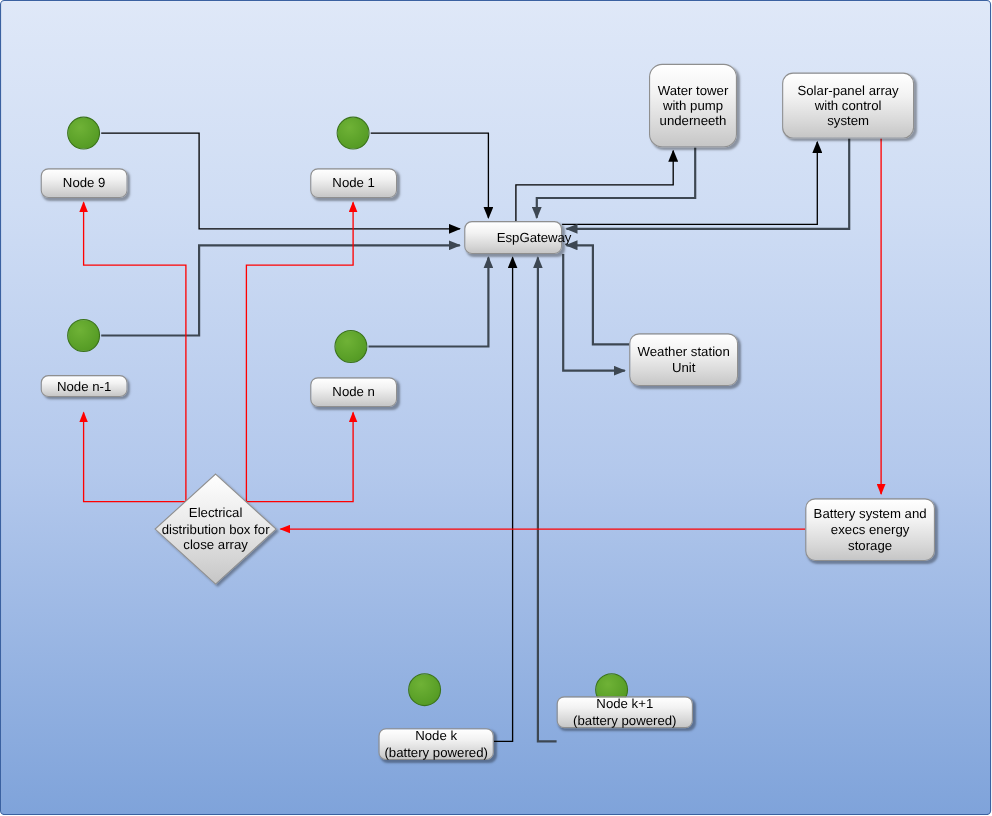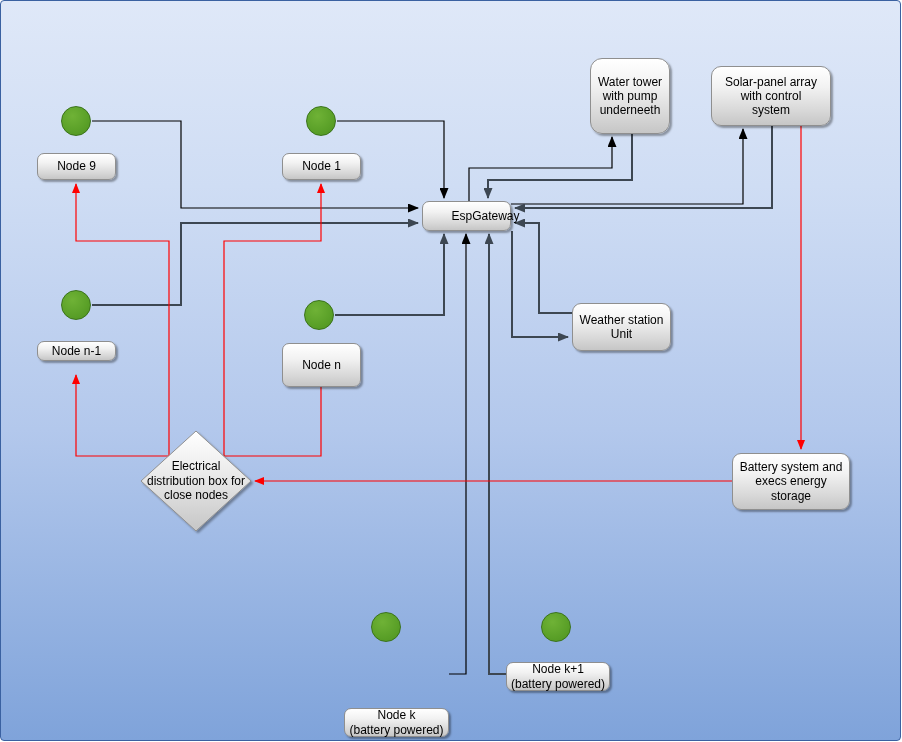--- a/index.html
+++ b/index.html
@@ -101,28 +101,28 @@
 
   <div class="box" style="left:36px;top:152px;width:79px;height:27px;">
     <span>Node 9</span>
   </div>
   <div class="box" style="left:281px;top:152px;width:79px;height:27px;">
     <span>Node 1</span>
   </div>
   <div class="box" style="left:36px;top:340px;width:79px;height:20px;">
     <span>Node n-1</span>
   </div>
-  <div class="box" style="left:281px;top:342px;width:79px;height:44px;">
+  <div class="box" style="left:281px;top:342px;width:79px;height:27px;">
     <span>Node n</span>
   </div>
-  <div class="box" style="left:343px;top:661px;width:105px;height:29px;margin-top:46px;">
+  <div class="box" style="left:343px;top:661px;width:105px;height:29px;">
     <span>Node k
 (battery powered)</span>
   </div>
-  <div class="box" style="left:505px;top:661px;width:104px;height:29px;">
+  <div class="box" style="left:505px;top:632px;width:124px;height:29px;">
     <span>Node k+1
 (battery powered)</span>
   </div>
 
   <div class="box" style="left:421px;top:200px;width:89px;height:30px;padding-left:40px;">
     <span>EspGateway</span>
   </div>
 
   <div class="box" style="left:589px;top:57px;width:80px;height:76px;border-radius:12px;">
     <span>Water tower
@@ -139,16 +139,16 @@
 execs energy storage</span>
   </div>
   <div class="box" style="left:571px;top:302px;width:99px;height:48px;border-radius:9px;">
     <span>Weather station
 Unit</span>
   </div>
 
   <div class="diamond-label">
     <span>Electrical
 distribution box for
-close nodes</span>
+close array</span>
   </div>
 
 </div>
 
 </body></html>

